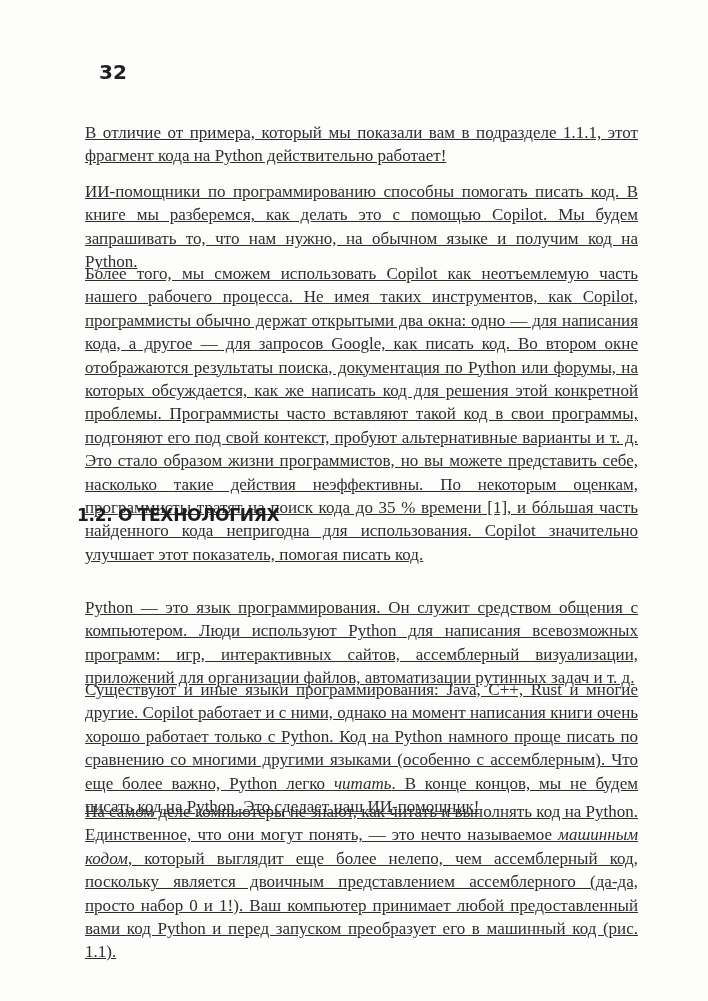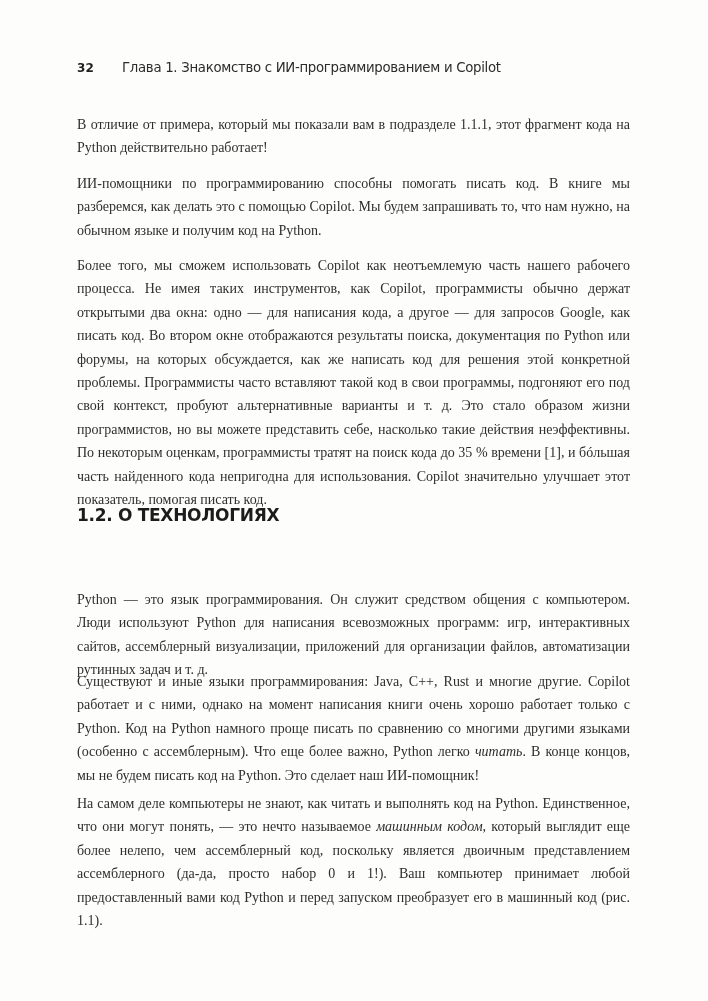--- a/index.html
+++ b/index.html
@@ -24,39 +24,41 @@
       left: 77px;
       top: 60px;
       height: 24px;
       display: flex;
       align-items: baseline;
       font-family: "DejaVu Sans", sans-serif;
       color: #1f1f1f;
     }
     .page-number {
       font-weight: bold;
-      font-size: 12px;
+      font-size: 20px;
       width: 45px;
       letter-spacing: 0.2px;
+      margin-left: 22px;
     }
     .chapter-title {
       font-size: 13.3px;
       letter-spacing: -0.3px;
       color: #2c2c2c;
     }
     .body-text {
       position: absolute;
       left: 77px;
       width: 553px;
       font-family: "Liberation Serif", serif;
-      font-size: 14px;
+      font-size: 17px;
       line-height: 23.4px;
       color: #2e2e2e;
       text-align: justify;
-      margin: 0;
+      margin: 8px;
+      text-decoration: underline;
     }
     .body-text em {
       font-style: italic;
     }
     .section-heading {
       position: absolute;
       left: 77px;
       top: 505px;
       margin: 0;
       font-family: "DejaVu Sans", sans-serif;
@@ -66,21 +68,20 @@
       color: #1c1c1c;
     }
   </style>
 </head>
 <body>
 
 <div class="page">
 
   <div class="running-head">
     <span class="page-number">32</span>
-    <span class="chapter-title">Глава 1. Знакомство с ИИ-программированием и Copilot</span>
   </div>
 
   <p class="body-text" style="top:113px;">В отличие от примера, который мы показали вам в подразделе 1.1.1, этот фрагмент кода на Python действительно работает!</p>
 
   <p class="body-text" style="top:172px;">ИИ-помощники по программированию способны помогать писать код. В книге мы разберемся, как делать это с помощью Copilot. Мы будем запрашивать то, что нам нужно, на обычном языке и получим код на Python.</p>
 
   <p class="body-text" style="top:254px;">Более того, мы сможем использовать Copilot как неотъемлемую часть нашего рабочего процесса. Не имея таких инструментов, как Copilot, программисты обычно держат открытыми два окна: одно — для написания кода, а другое — для запросов Google, как писать код. Во втором окне отображаются результаты поиска, документация по Python или форумы, на которых обсуждается, как же написать код для решения этой конкретной проблемы. Программисты часто вставляют такой код в свои программы, подгоняют его под свой контекст, пробуют альтернативные варианты и т. д. Это стало образом жизни программистов, но вы можете представить себе, насколько такие действия неэффективны. По некоторым оценкам, программисты тратят на поиск кода до 35 % времени [1], и бóльшая часть найденного кода непригодна для использования. Copilot значительно улучшает этот показатель, помогая писать код.</p>
 
   <h2 class="section-heading">1.2. О ТЕХНОЛОГИЯХ</h2>
 

